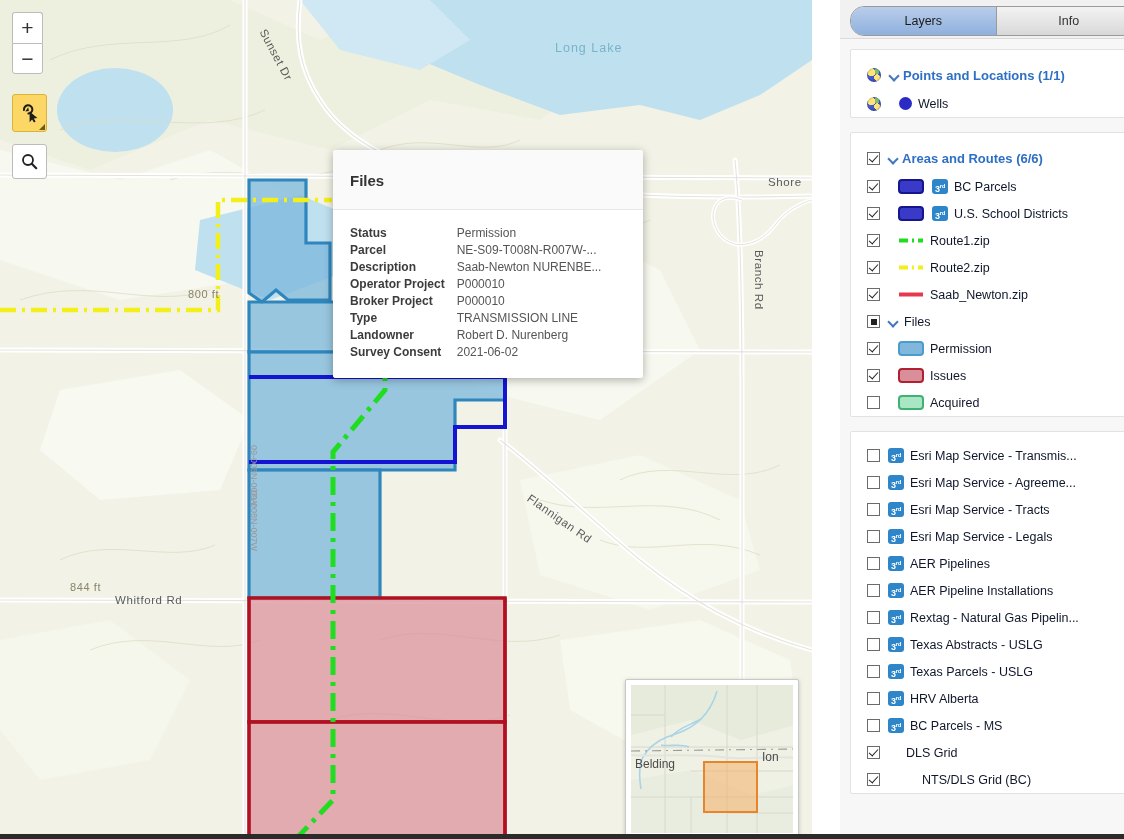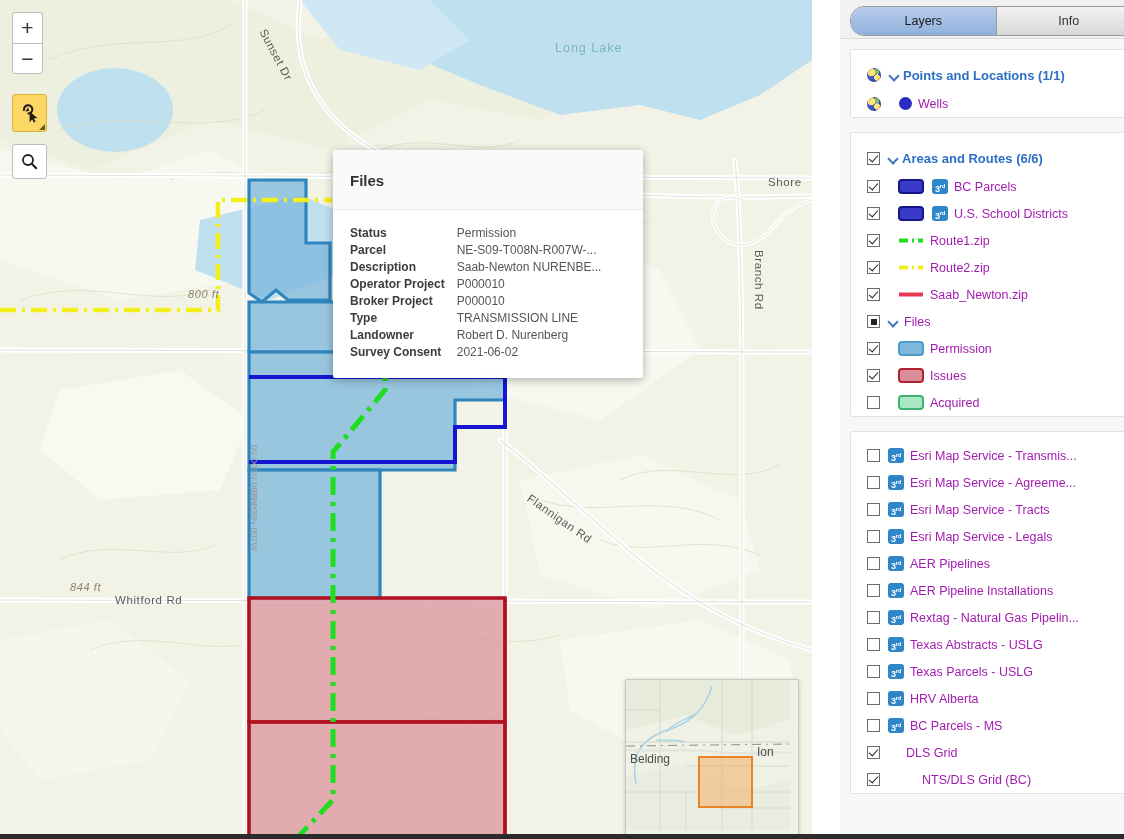--- a/index.html
+++ b/index.html
@@ -20,21 +20,21 @@
   .maplabel{
     position:absolute;
     font-family:"Liberation Sans", sans-serif;
     white-space:nowrap;
     pointer-events:none;
     font-size:11.5px;
     color:#5a5a5a;
     letter-spacing:.6px;
   }
   .maplabel.water{color:#7ab3c9;font-size:12.5px;letter-spacing:1px;}
-  .maplabel.elev{color:#8a8468;font-style:italic;font-size:11px;}
+  .maplabel.elev{color:#8a8468;font-size:11px;}
   .maplabel.rot90{transform:rotate(90deg);transform-origin:0 0;}
   .maplabel.rot35{transform:rotate(35deg);transform-origin:0 0;}
   .maplabel.rot60{transform:rotate(62deg);transform-origin:0 0;}
 
   
   .ctrl-stack{position:absolute;left:12px;top:12px;z-index:40;}
   .ctrl-btn{
     width:31px;height:31px;background:#fff;border:1px solid #bcbcbc;
     display:flex;align-items:center;justify-content:center;
     box-sizing:border-box;cursor:pointer;color:#333;
@@ -81,21 +81,21 @@
     position:absolute;left:152px;bottom:-7px;width:14px;height:14px;
     background:#fff;transform:rotate(45deg);
     box-shadow:2px 2px 4px rgba(0,0,0,.12);
   }
 
   
   #minimap{
     position:absolute;left:625px;top:679px;width:174px;height:160px;
     background:#fff;border:1px solid #c8c8c8;border-radius:2px;
     box-shadow:0 1px 4px rgba(0,0,0,.2);overflow:hidden;z-index:50;
-    box-sizing:border-box;
+    padding:5px;box-sizing:border-box;
   }
   #minimap .mm-inner{position:relative;width:100%;height:100%;background:#eef1e3;overflow:hidden;}
   .mm-label{position:absolute;font-size:12px;color:#4b4b4b;white-space:nowrap;}
   .mm-extent{
     position:absolute;left:72px;top:76px;width:55px;height:52px;
     background:rgba(244,174,103,.55);border:2px solid #e8842a;box-sizing:border-box;
   }
 
   
   #panel{
@@ -127,21 +127,21 @@
     margin-bottom:14px;padding:10px 0 0 0;
   }
   .row{
     display:flex;align-items:center;height:27px;padding-left:16px;
     box-sizing:border-box;
   }
   .row.grp-head{height:30px;}
   .grp-title{
     font-size:13px;font-weight:bold;color:#2d6fc4;margin-left:2px;cursor:pointer;
   }
-  .lyr-label{font-size:12.5px;color:#a21caf;margin-left:6px;white-space:nowrap;overflow:hidden;}
+  .lyr-label{font-size:12.5px;color:#0f172a;margin-left:6px;white-space:nowrap;overflow:hidden;}
 
   
   .cb{
     width:13px;height:13px;border:1px solid #6b6b6b;background:#fff;
     display:inline-block;position:relative;flex:none;cursor:pointer;
     box-sizing:border-box;
   }
   .cb.checked:after{
     content:"";position:absolute;left:3px;top:0px;width:4px;height:8px;
     border:solid #222;border-width:0 1.7px 1.7px 0;transform:rotate(42deg);

